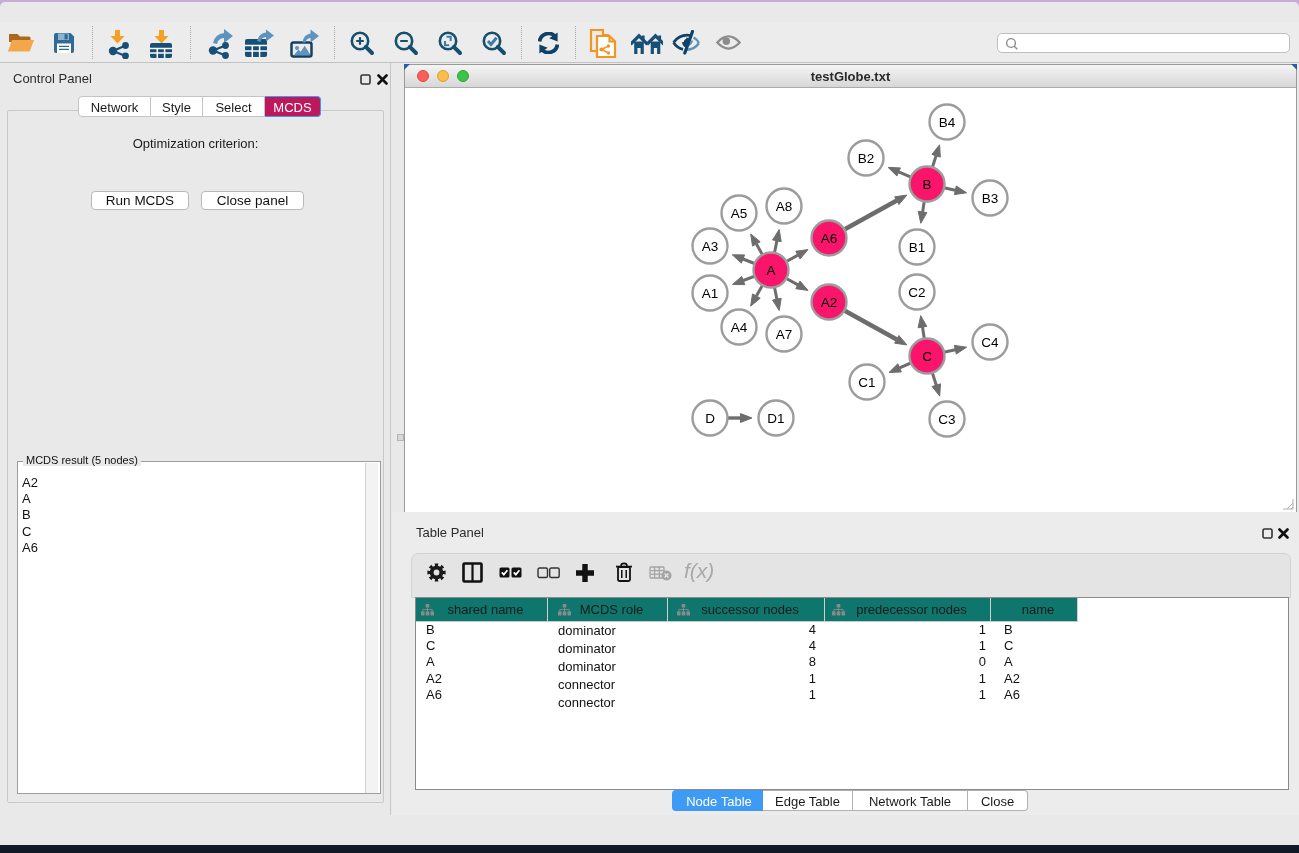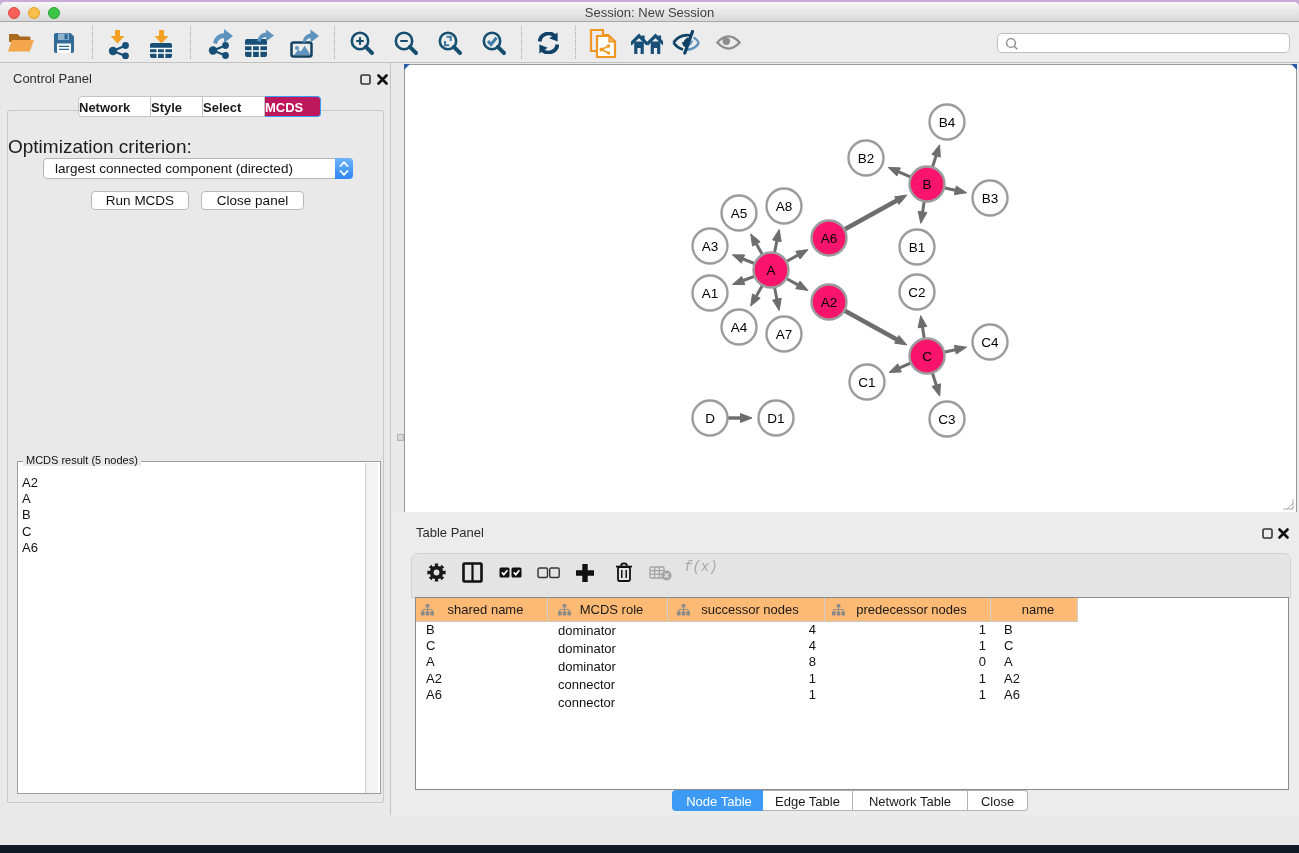--- a/index.html
+++ b/index.html
@@ -27,26 +27,26 @@
   background:#fff; border:1px solid #bfbfbf; border-radius:5px; }
 
 .cpanel { position:absolute; left:0; top:61px; width:391px; height:752px;
   background:#e9e9e9; border-right:1px solid #c6c6c6; }
 .paneltitle { font-size:13px; color:#2c2c2c; }
 .winbtn { position:absolute; font-size:12px; color:#1c1c1c; }
 .cpbox { position:absolute; left:7px; top:47px; width:377px; height:693px;
   border:1px solid #c9c9c9; border-radius:2px; background:#e9e9e9; }
 .tabrow { position:absolute; display:flex; }
 .tab { height:21px; line-height:21px; background:#fff; border:1px solid #c4c4c4;
-  border-left:none; font-size:13px; color:#1a1a1a; text-align:left;font-weight:bold; }
+  border-left:none; font-size:13px; color:#1a1a1a; text-align:center; }
 .tab.first { border-left:1px solid #c4c4c4; border-radius:4px 0 0 4px; }
 .tab.last { border-radius:0 4px 4px 0; }
 .tab.sel { background:#be185d; color:#fff; border-color:#3d9bf5; }
-.optlabel { position:absolute; left:8px; top:73px; width:391px; text-align:left;
-  font-size:19px; color:#1c1c1c; }
+.optlabel { position:absolute; left:0; top:73px; width:391px; text-align:center;
+  font-size:13px; color:#1c1c1c; }
 .dropdown { position:absolute; left:43px; top:95px; width:310px; height:21px;
   background:#fff; border:1px solid #b5b5b5; border-radius:4px;
   font-size:13.5px; color:#111; line-height:19px; padding-left:11px; }
 .stepper { position:absolute; right:-1px; top:-1px; width:18px; height:21px;
   background:linear-gradient(#6db3fb,#2e86f5); border-radius:0 4px 4px 0; }
 .btn { position:absolute; height:19px; background:#fff; border:1px solid #b9b9b9;
   border-radius:4px; font-size:13.5px; color:#111; text-align:center; line-height:17px; }
 .fieldset { position:absolute; left:17px; top:398px; width:364px; height:333px;
   border:1px solid #9d9d9d; background:#fff; }
 .legend { position:absolute; left:5px; top:-8px; background:#e9e9e9;
@@ -63,21 +63,21 @@
 .nettl { position:absolute; top:5px; width:12px; height:12px; border-radius:50%; }
 .nettitletext { position:absolute; width:100%; text-align:center; top:4px;
   font-size:13px; font-weight:bold; color:#2a2a2a; }
 
 .tpanel { position:absolute; left:392px; top:510px; width:942px; height:303px;
   background:#ececec; }
 .ttoolbar { position:absolute; left:19px; top:41px; width:880px; height:45px;
   background:#e4e4e4; border:1px solid #d2d2d2; border-radius:7px 7px 0 0; }
 .ttable { position:absolute; left:23px; top:85px; width:874px; height:193px;
   background:#fff; border:1px solid #8a8a8a; }
-.thead { position:absolute; left:0; top:0; height:24px; background:#fdba74;
+.thead { position:absolute; left:0; top:0; height:24px; background:#0f766e;
   border-bottom:1px solid #c8c8c8; }
 .thcell { position:absolute; top:0; height:23px; border-right:1px solid #d0d0d0;
   font-size:13px; color:#1a1a1a; text-align:center; line-height:23px; padding-left:8px; }
 .trow { position:absolute; font-size:13px; color:#111; }
 .smap { position:absolute; top:6px; }
 
 .btabs { position:absolute; display:flex; left:672px; top:788px; }
 .btab { height:21px; line-height:21px; background:#fff; border:1px solid #b2b2b2;
   border-left:none; font-size:13px; color:#1a1a1a; text-align:center; }
 .btab.first { border-left:4px solid #0f172a; border-radius:4px 0 0 4px; }
@@ -88,26 +88,20 @@
   background:#ececec; border-top:1px solid #c2c2c2; }
 .membtn { position:absolute; left:1215px; top:8px; width:74px; height:23px;
   background:#f5f5f5; border:1px solid #9f9f9f; border-radius:1px;
   font-size:13px; color:#111; }
 .listbtn { position:absolute; left:10px; top:7px; width:27px; height:23px;
   background:#f2f2f2; border:1px solid #9a9a9a; }
 </style>
 </head>
 <body>
 <div class="app">
-  <div class="titlebar">
-    <span class="tl r"></span>
-      <span class="tl y"></span>
-      <span class="tl g"></span>
-    <div class="apptitle">Session: New Session</div>
-  </div>
   <div class="toolbar" id="toolbar">
     <div class="tsep" style="left:92px"></div>
     <div class="tsep" style="left:190px"></div>
     <div class="tsep" style="left:334px"></div>
     <div class="tsep" style="left:521px"></div>
     <div class="tsep" style="left:575px"></div>
 <svg class="ticon" style="left:7px;top:9px" width="29" height="24" viewBox="0 0 29 24">
   <path d="M2 3 h8.5 l2.5 2.5 h9 a1.5 1.5 0 0 1 1.5 1.5 v4 h-21.5 z" fill="#a96a1f"></path>
   <path d="M5.5 9 h21.5 l-4.3 11.5 h-21.2 z" fill="#f3a64b"></path>
   <path d="M1.5 20.5 l4-11.5" stroke="#f3a64b" stroke-width="1" fill="none"></path>
@@ -254,39 +248,37 @@
         <path d="M1.5 1.5 L9.5 9.5 M9.5 1.5 L1.5 9.5" stroke="#111" stroke-width="2.6" stroke-linecap="round"></path>
       </svg>
     <div class="cpbox"></div>
     <div class="tabrow" style="left:78px;top:33px">
       <div class="tab first" style="width:73px">Network</div>
       <div class="tab" style="width:52px">Style</div>
       <div class="tab" style="width:62px">Select</div>
       <div class="tab sel last" style="width:56px">MCDS</div>
     </div>
     <div class="optlabel">Optimization criterion:</div>
-    <div class="dropdown">largest connected component (directed)
-      <div class="stepper">
-        <svg width="18" height="21" viewBox="0 0 18 21">
-          <path d="M5.5 8 L9 4.2 L12.5 8" fill="none" stroke="#fff" stroke-width="1.8" stroke-linecap="round" stroke-linejoin="round"></path>
-          <path d="M5.5 13 L9 16.8 L12.5 13" fill="none" stroke="#fff" stroke-width="1.8" stroke-linecap="round" stroke-linejoin="round"></path>
-        </svg>
-      </div>
-    </div>
     <div class="btn" style="left:91px;top:128px;width:98px">Run MCDS</div>
     <div class="btn" style="left:201px;top:128px;width:103px">Close panel</div>
     <div class="fieldset">
       <div class="legend">MCDS result (5 nodes)</div>
       <div class="mcdslist">A2<br>A<br>B<br>C<br>A6</div>
       <div class="fscroll"></div>
     </div>
   </div>
   <div class="netwin">
     <div style="position:absolute;left:-1px;top:-1px;width:0;height:0;border-top:6px solid #2a5caa;border-right:6px solid transparent;z-index:5"></div>
     <div style="position:absolute;right:-1px;top:-1px;width:0;height:0;border-top:6px solid #2a5caa;border-left:6px solid transparent;z-index:5"></div>
+    <div class="nettitle">
+      <span class="nettl" style="left:12px;background:#f75f58;border:1px solid #dd4a43"></span>
+      <span class="nettl" style="left:32px;background:#f9bd4e;border:1px solid #dfa023"></span>
+      <span class="nettl" style="left:52px;background:#3cc449;border:1px solid #2aa334"></span>
+      <div class="nettitletext">testGlobe.txt</div>
+    </div>
     <svg style="position:absolute;left:0;top:24px" width="891" height="423" viewBox="405 88 891 423">
 <g stroke="#6d6d6d" fill="#6d6d6d">
 <line x1="757.0" y1="274.3" x2="743.2" y2="279.5" stroke-width="3"></line>
 <polygon points="732.5,283.5 741.7,275.4 744.8,283.6"></polygon>
 <line x1="757.0" y1="263.5" x2="743.0" y2="258.0" stroke-width="3"></line>
 <polygon points="732.3,253.8 744.6,253.9 741.4,262.1"></polygon>
 <line x1="763.7" y1="255.9" x2="756.4" y2="243.0" stroke-width="3"></line>
 <polygon points="750.7,232.9 760.2,240.8 752.5,245.1"></polygon>
 <line x1="774.0" y1="254.3" x2="776.9" y2="239.8" stroke-width="3"></line>
 <polygon points="779.2,228.5 781.2,240.7 772.6,238.9"></polygon>
@@ -415,21 +407,21 @@
         <g stroke="#a4a4a4" fill="none" stroke-width="1.3">
           <rect x="1" y="1" width="14" height="11" rx="1"></rect>
           <line x1="1" y1="4.6" x2="15" y2="4.6"></line>
             <line x1="1" y1="8.2" x2="15" y2="8.2"></line>
           <line x1="5.6" y1="1" x2="5.6" y2="12"></line>
             <line x1="10.3" y1="1" x2="10.3" y2="12"></line>
         </g>
         <circle cx="17.5" cy="9.5" r="5" fill="#a4a4a4"></circle>
         <path d="M15.6 7.6 L19.4 11.4 M19.4 7.6 L15.6 11.4" stroke="#e4e4e4" stroke-width="1.4"></path>
       </svg>
-      <div style="position:absolute;left:272px;top:5px;font-family:Liberation Mono, monospace;font-style:italic;font-size:14px;color:#a8a8a8">f(x)</div>
+      <div style="position:absolute;left:272px;top:5px;font-family:Liberation Sans, sans-serif;font-style:italic;font-size:21px;color:#a8a8a8">f(x)</div>
     </div>
     <div class="ttable">
       <div class="thead" style="width:662px">
         <div class="thcell" style="left:0;width:132px">shared name</div>
         <div class="thcell" style="left:132px;width:120px">MCDS role</div>
         <div class="thcell" style="left:252px;width:157px">successor nodes</div>
         <div class="thcell" style="left:409px;width:166px">predecessor nodes</div>
         <div class="thcell" style="left:575px;width:87px">name</div>
         <svg class="smap" style="left:5px" viewBox="0 0 13 12" width="13" height="12">
             <g fill="#8a8a8a">

